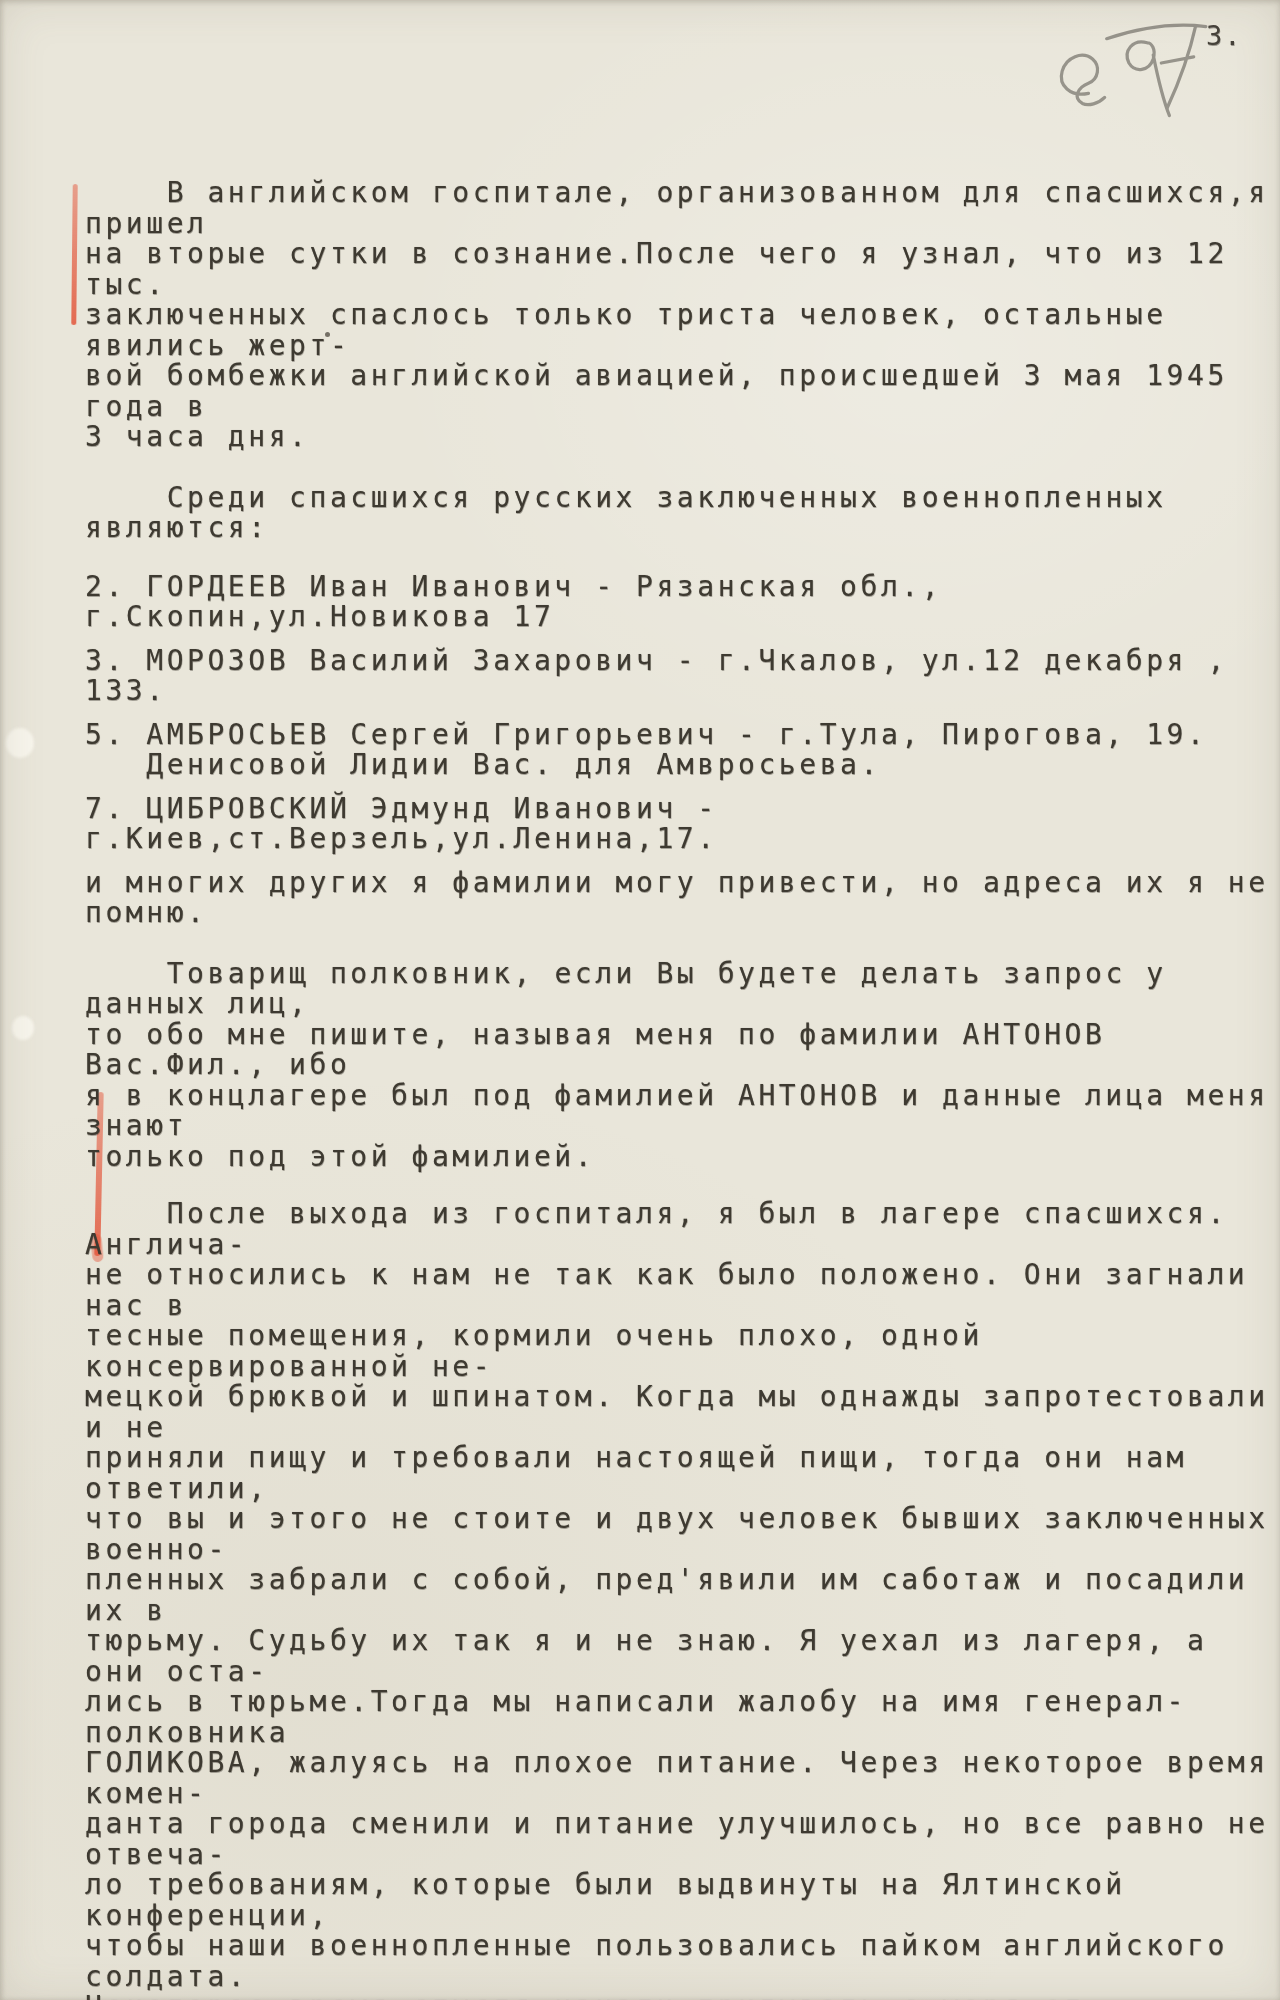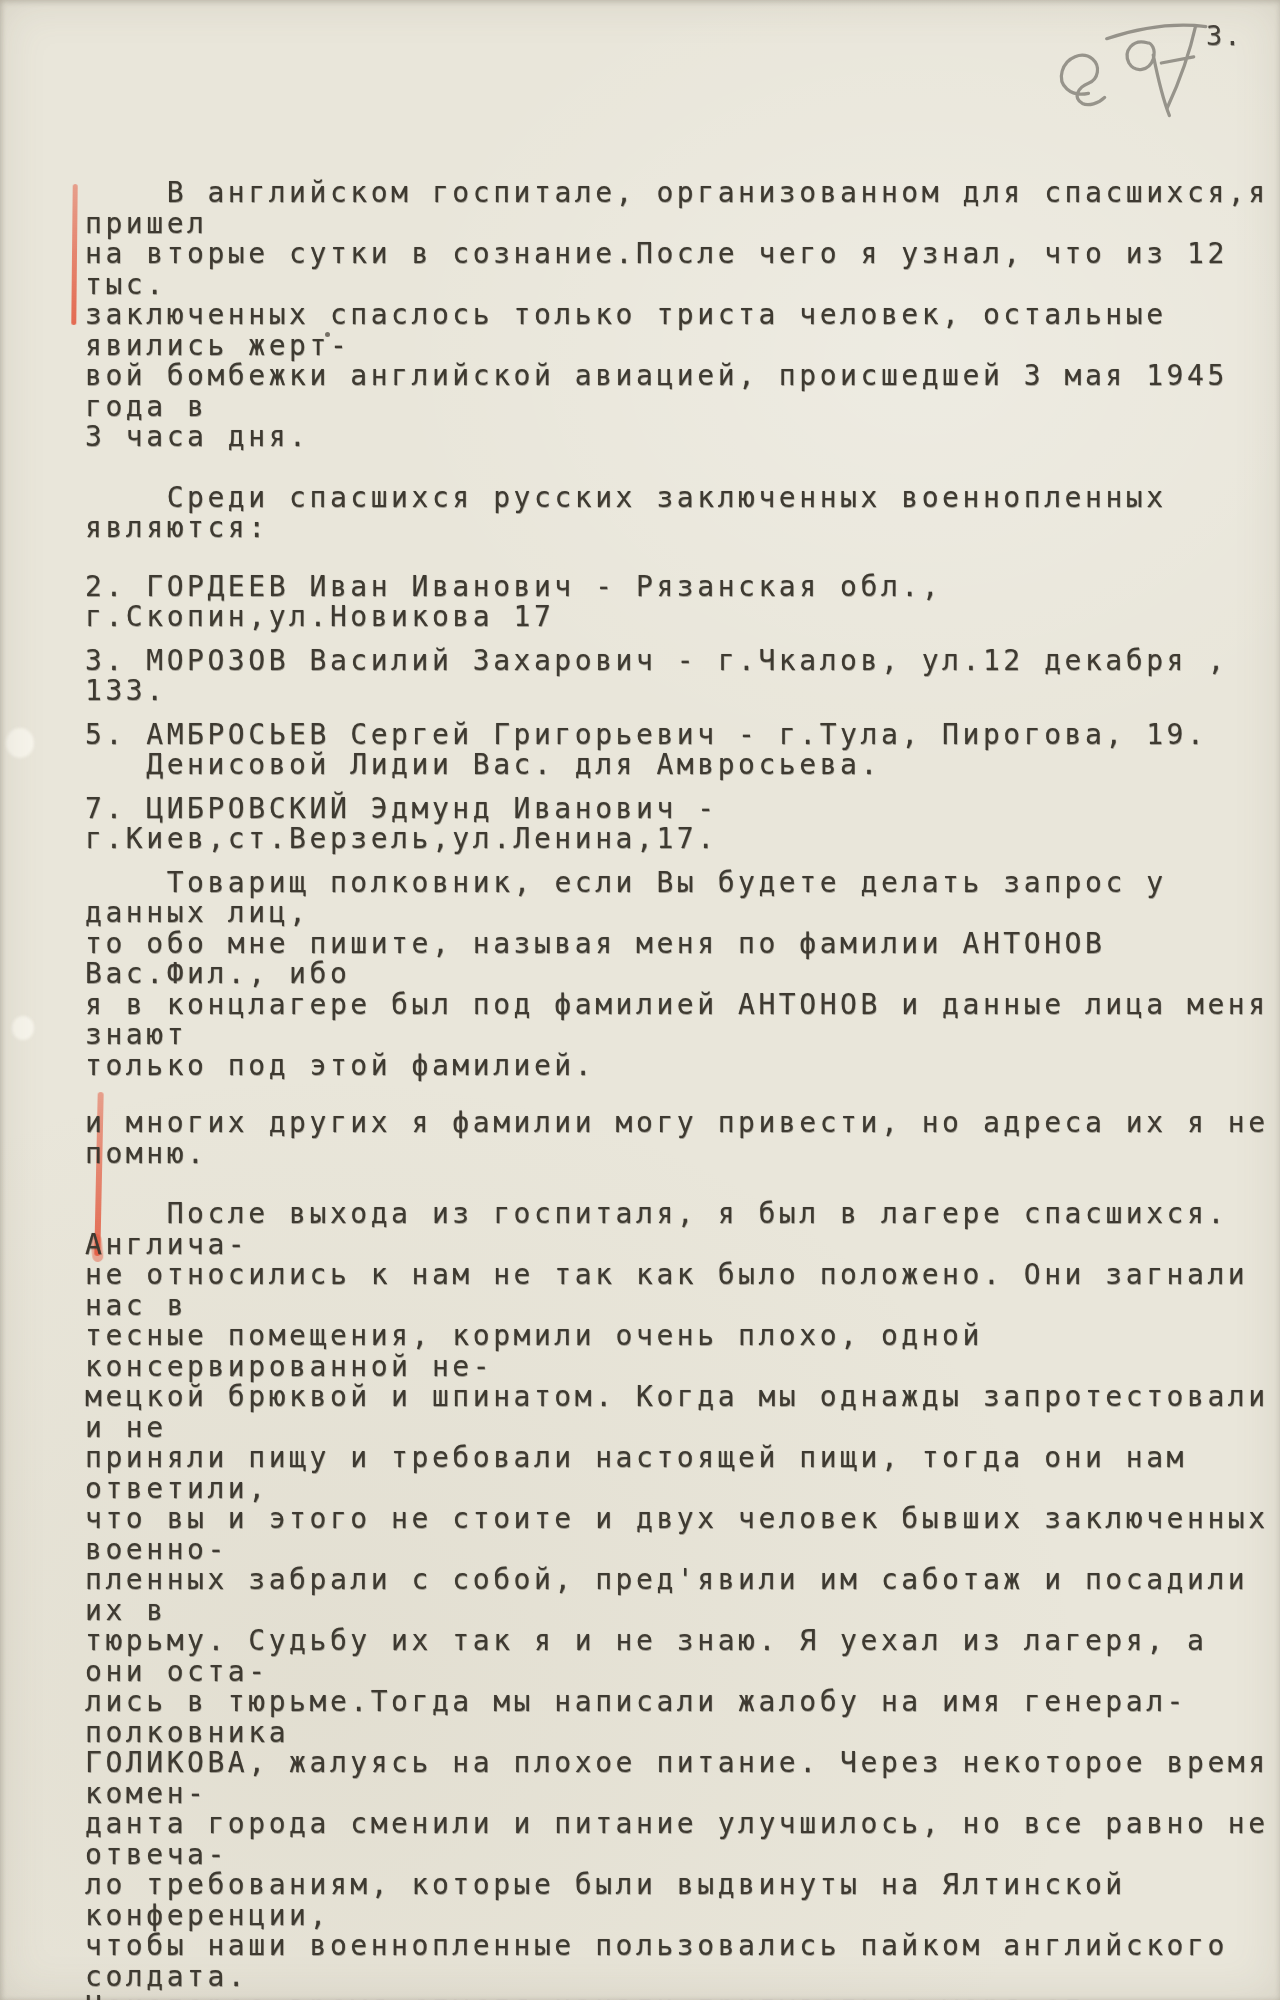--- a/index.html
+++ b/index.html
@@ -88,26 +88,26 @@
 3 часа дня.</p>
 
     <p class="para header">    Среди спасшихся русских заключенных военнопленных являются:</p>
 
     <p class="list-item">2. ГОРДЕЕВ Иван Иванович - Рязанская обл., г.Скопин,ул.Новикова 17</p>
     <p class="list-item">3. МОРОЗОВ Василий Захарович - г.Чкалов, ул.12 декабря , 133.</p>
     <p class="list-item">5. АМБРОСЬЕВ Сергей Григорьевич - г.Тула, Пирогова, 19.
    Денисовой Лидии Вас. для Амвросьева.</p>
     <p class="list-item">7. ЦИБРОВСКИЙ Эдмунд Иванович - г.Киев,ст.Верзель,ул.Ленина,17.</p>
 
+    <p class="para note">и многих других я фамилии могу привести, но адреса их я не помню.</p>
+
     <p class="para addr">    Товарищ полковник, если Вы будете делать запрос у данных лиц,
 то обо мне пишите, называя меня по фамилии АНТОНОВ Вас.Фил., ибо
 я в концлагере был под фамилией АНТОНОВ и данные лица меня знают
 только под этой фамилией.</p>
-
-    <p class="para note">и многих других я фамилии могу привести, но адреса их я не помню.</p>
 
     <p class="para main">    После выхода из госпиталя, я был в лагере спасшихся. Англича-
 не относились к нам не так как было положено. Они загнали нас в
 тесные помещения, кормили очень плохо, одной консервированной не-
 мецкой брюквой и шпинатом. Когда мы однажды запротестовали и не
 приняли пищу и требовали настоящей пищи, тогда они нам ответили,
 что вы и этого не стоите и двух человек бывших заключенных военно-
 пленных забрали с собой, пред'явили им саботаж и посадили их в
 тюрьму. Судьбу их так я и не знаю. Я уехал из лагеря, а они оста-
 лись в тюрьме.Тогда мы написали жалобу на имя генерал-полковника

